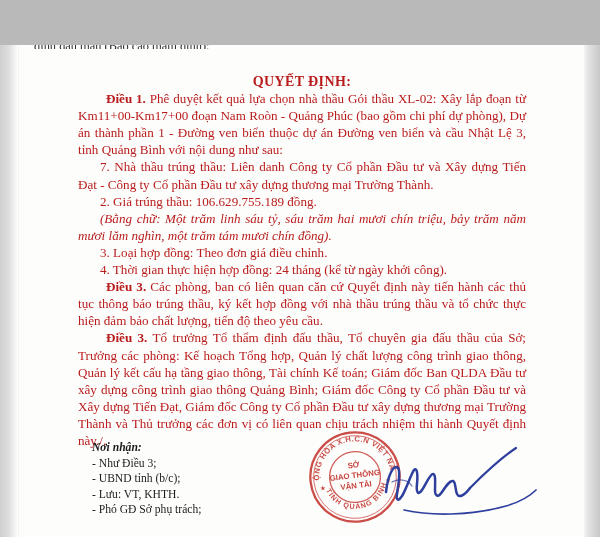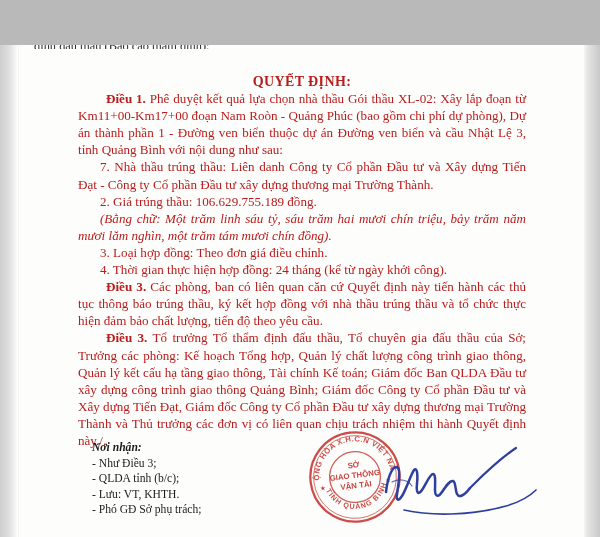--- a/index.html
+++ b/index.html
@@ -147,21 +147,21 @@
       <p class="para ind blk"><span class="bld">Điều 3.</span><span> Tổ trưởng Tổ thẩm định đấu thầu, Tổ chuyên gia đấu thầu của Sở; Trưởng các phòng: Kế hoạch Tổng hợp, Quản lý chất lượng công trình giao thông, Quản lý kết cấu hạ tầng giao thông, Tài chính Kế toán; Giám đốc Ban QLDA Đầu tư xây dựng công trình giao thông Quảng Bình; Giám đốc Công ty Cổ phần Đầu tư và Xây dựng Tiến Đạt, Giám đốc Công ty Cổ phần Đầu tư xây dựng thương mại Trường Thành và Thủ trưởng các đơn vị có liên quan chịu trách nhiệm thi hành Quyết định này./.</span></p>
 
     </div>
 
     <div id="sign-zone">
 
       <div id="recipients">
         <div class="rc-head">Nơi nhận:</div>
         <ul>
           <li>- Như Điều 3;</li>
-          <li>- QLDA tỉnh (b/c);</li>
+          <li>- UBND tỉnh (b/c);</li>
           <li>- Lưu: VT, KHTH.</li>
           <li>- Phó GĐ Sở phụ trách;</li>
         </ul>
       </div>
 
 
     </div>
 
     <div id="seal">
       <svg viewBox="0 0 100 100" xmlns="http://www.w3.org/2000/svg">

